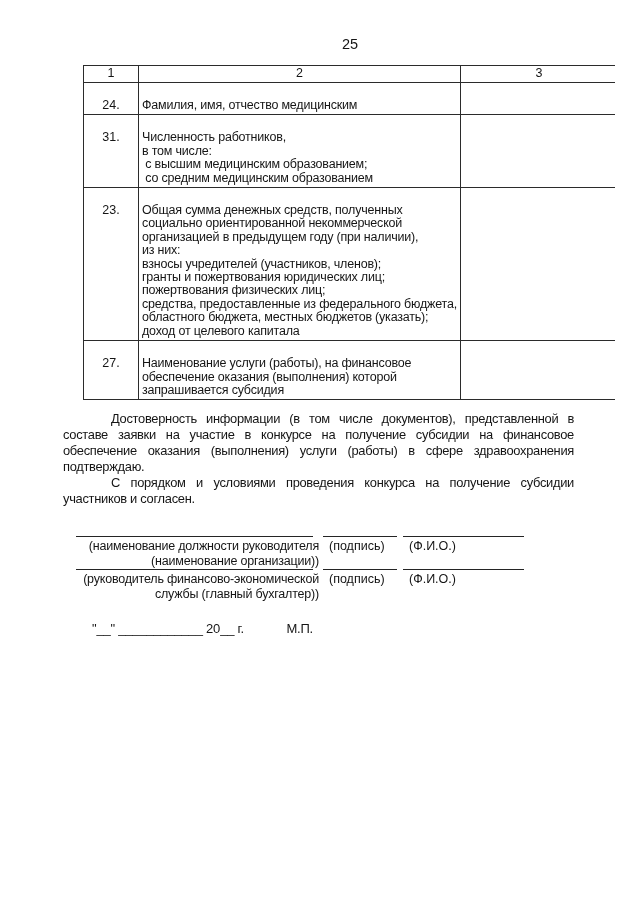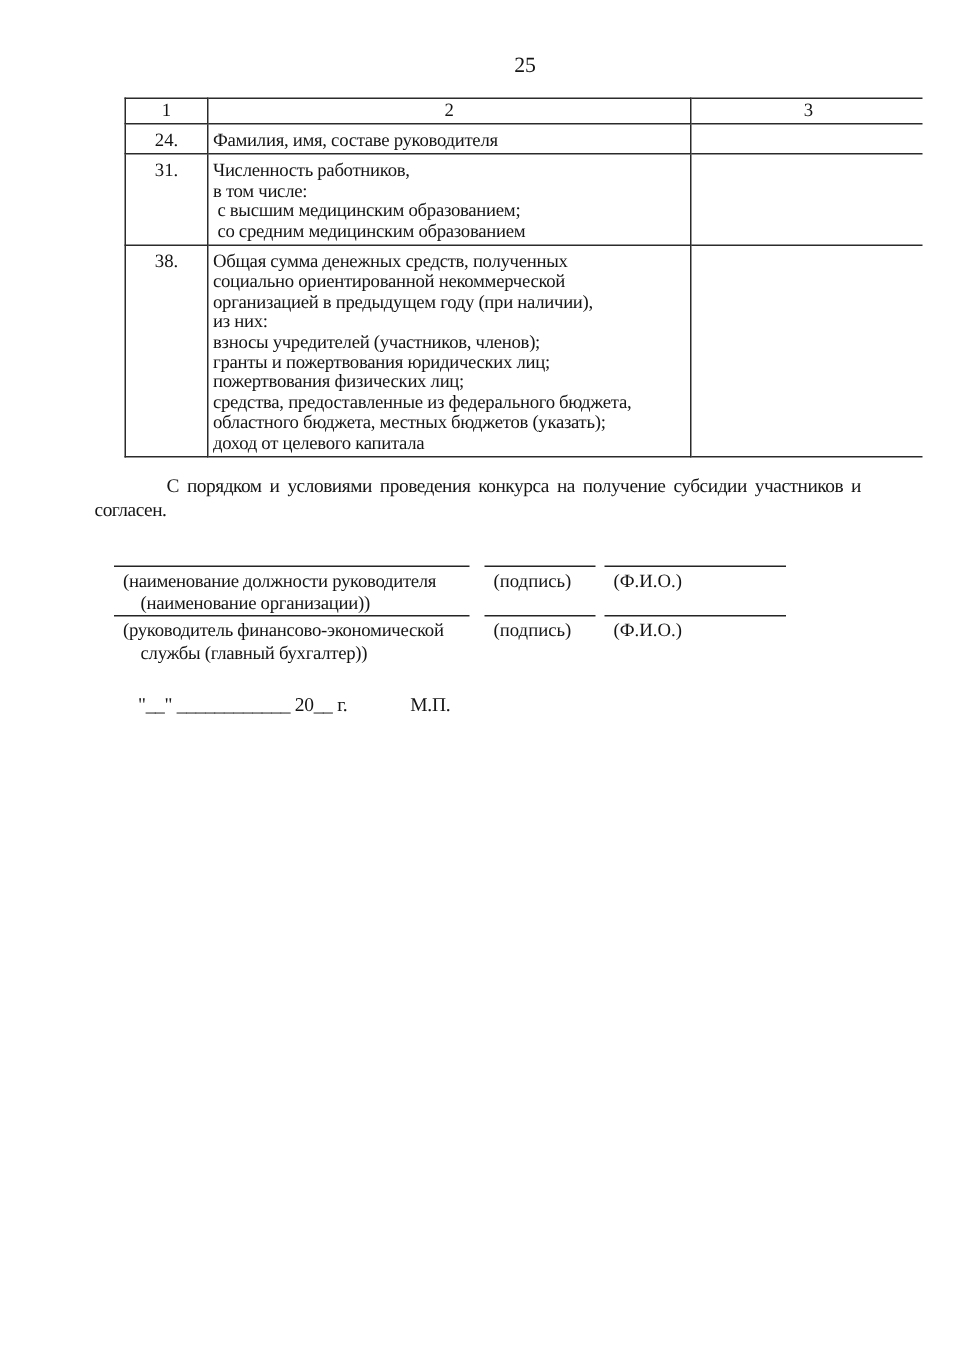--- a/index.html
+++ b/index.html
@@ -6,21 +6,21 @@
     margin: 0;
     padding: 0;
     background: #ffffff;
   }
   .page {
     position: relative;
     width: 615px;
     height: 905px;
     background: #ffffff;
     color: #151515;
-    font-family: Liberation Serif, serif;
+    font-family: Liberation Sans, sans-serif;
     overflow: hidden;
   }
   .page-number {
     padding-top: 36px;
     margin-left: 83px;
     width: 534px;
     text-align: center;
     font-size: 14.5px;
     line-height: 16px;
   }
@@ -33,21 +33,21 @@
   table.form col.c1 { width: 55px; }
   table.form col.c2 { width: 322px; }
   table.form col.c3 { width: 157px; }
   table.form th,
   table.form td {
     border: 1px solid #2b2b2b;
     vertical-align: top;
     font-weight: normal;
     font-size: 12.5px;
     line-height: 13.4px;
-    padding: 4px 3px 2px 3px;
+    padding: 16px 3px 2px 3px;
   }
   table.form th {
     text-align: center;
     height: 14px;
     padding: 1px 0 1px 0;
   }
   td.num {
     text-align: center;
   }
   td.desc {
@@ -73,21 +73,21 @@
   }
   .sig-block.first { margin-top: 29px; }
   .sig-block.second { }
   .sig-lines {
     display: flex;
   }
   .sig-lines .seg {
     border-top: 1.5px solid #242424;
     height: 0;
   }
-  .w-role { width: 237px; margin-right: 10px; }
+  .w-role { width: 237px; margin-right: 10px; text-align: right; }
   .w-sign { width: 74px;  margin-right: 6px; }
   .w-name { width: 121px; }
   .sig-labels {
     display: flex;
     font-size: 12.5px;
     line-height: 15px;
     margin-top: 2px;
   }
   .sig-labels .lab-role {
     padding-left: 6px;
@@ -122,49 +122,57 @@
     <thead>
       <tr>
         <th>1</th>
         <th>2</th>
         <th>3</th>
       </tr>
     </thead>
     <tbody>
       <tr>
         <td class="num">24.</td>
-        <td class="desc">Фамилия, имя, составе руководителя</td>
+        <td class="desc">Фамилия, имя, отчество медицинским</td>
         <td class="val"></td>
       </tr>
       <tr>
         <td class="num">31.</td>
         <td class="desc">Численность работников,
 в том числе:
 &nbsp;с высшим медицинским образованием;
 &nbsp;со средним медицинским образованием</td>
         <td class="val"></td>
       </tr>
       <tr>
-        <td class="num">38.</td>
+        <td class="num">23.</td>
         <td class="desc">Общая сумма денежных средств, полученных
 социально ориентированной некоммерческой
 организацией в предыдущем году (при наличии),
 из них:
 взносы учредителей (участников, членов);
 гранты и пожертвования юридических лиц;
 пожертвования физических лиц;
 средства, предоставленные из федерального бюджета,
 областного бюджета, местных бюджетов (указать);
 доход от целевого капитала</td>
         <td class="val"></td>
       </tr>
+      <tr>
+        <td class="num">27.</td>
+        <td class="desc">Наименование услуги (работы), на финансовое
+обеспечение оказания (выполнения) которой
+запрашивается субсидия</td>
+        <td class="val"></td>
+      </tr>
     </tbody>
   </table>
 
   <div class="body-text">
+    <p>Достоверность информации (в том числе документов), представленной в составе заявки на участие в конкурсе на получение субсидии на финансовое обеспечение оказания (выполнения) услуги (работы) в сфере здравоохранения подтверждаю.</p>
     <p>С порядком и условиями проведения конкурса на получение субсидии участников и согласен.</p>
   </div>
 
   <div class="sig-block first">
     <div class="sig-lines">
       <span class="seg w-role"></span>
       <span class="seg w-sign"></span>
       <span class="seg w-name"></span>
     </div>
     <div class="sig-labels">

